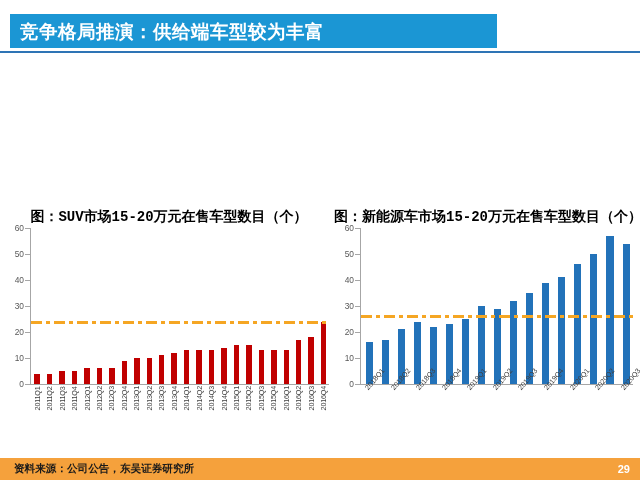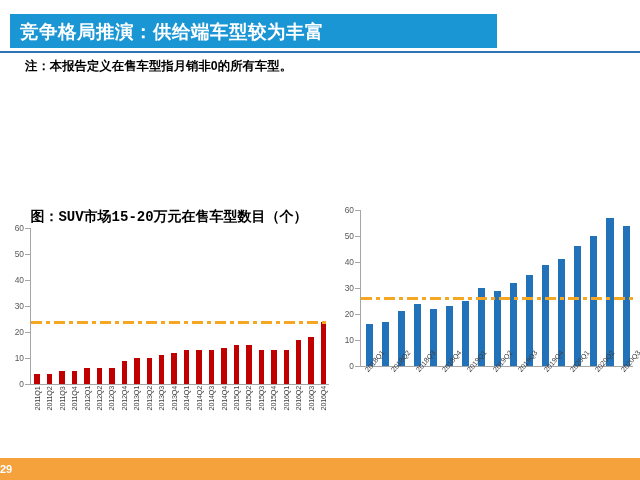--- a/index.html
+++ b/index.html
@@ -243,21 +243,20 @@
 <body>
 
 <div id="slide">
 
   <div class="title-bar">
     <span class="title-text">竞争格局推演：供给端车型较为丰富</span>
   </div>
   <div class="title-underline"></div>
 
   <div class="body-block">
-    <div class="note-line">注：本报告定义在售车型指月销非0的所有车型。</div>
   </div>
 
   <div class="charts">
 
     <div class="chart-panel panel-left">
       <div class="chart-title">图：SUV市场15-20万元在售车型数目（个）</div>
       <div class="plot-wrap">
         <div class="y-axis" id="yaxis0">
             <span class="y-tick" style="top: 156px;">0</span>
             <span class="y-tick" style="top: 130px;">10</span>
@@ -422,20 +421,21 @@
           <div class="tickmark" style="top: 130px;"></div>
           <div class="tickmark" style="top: 104px;"></div>
           <div class="tickmark" style="top: 78px;"></div>
           <div class="tickmark" style="top: 52px;"></div>
           <div class="tickmark" style="top: 26px;"></div>
           <div class="tickmark" style="top: 0px;"></div>
         </div>
     </div>
 
     <div class="chart-panel panel-right">
+      <div class="chart-title">图：新能源车市场15-20万元在售车型数目（个）</div>
       <div class="plot-wrap">
         <div class="y-axis" id="yaxis1">
             <span class="y-tick" style="top: 156px;">0</span>
             <span class="y-tick" style="top: 130px;">10</span>
             <span class="y-tick" style="top: 104px;">20</span>
             <span class="y-tick" style="top: 78px;">30</span>
             <span class="y-tick" style="top: 52px;">40</span>
             <span class="y-tick" style="top: 26px;">50</span>
             <span class="y-tick" style="top: 0px;">60</span>
           </div>
@@ -535,16 +535,17 @@
           <div class="tickmark" style="top: 104px;"></div>
           <div class="tickmark" style="top: 78px;"></div>
           <div class="tickmark" style="top: 52px;"></div>
           <div class="tickmark" style="top: 26px;"></div>
           <div class="tickmark" style="top: 0px;"></div>
         </div>
     </div>
   </div>
 
   <div class="footer">
+    <span class="footer-src">资料来源：公司公告，东吴证券研究所</span>
     <span class="footer-page">29</span>
   </div>
 
 </div>
 
 </body></html>

